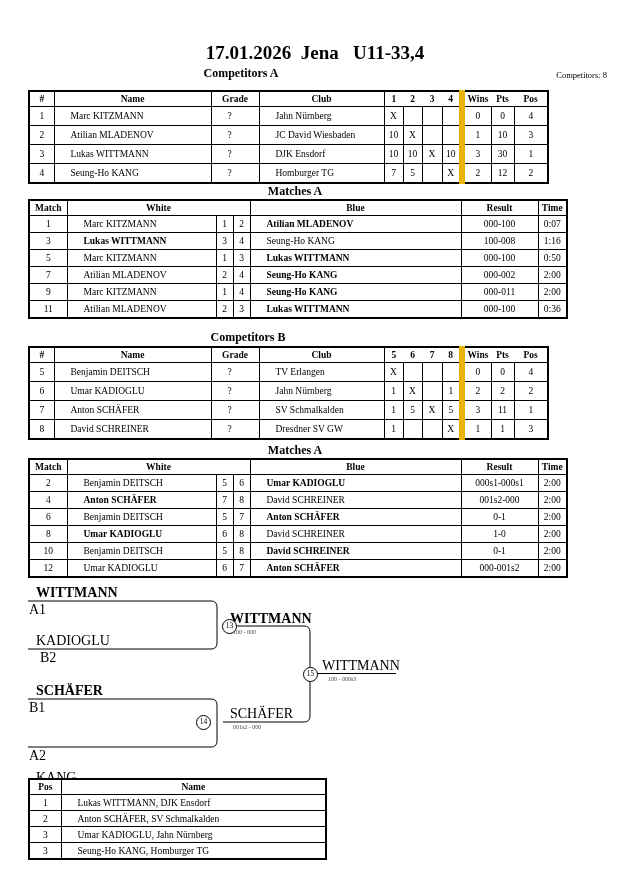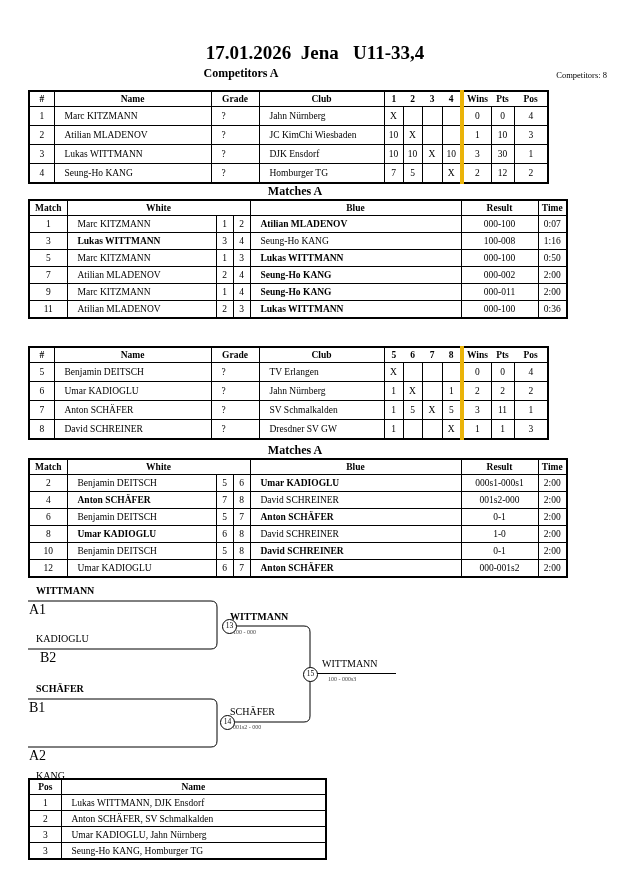--- a/index.html
+++ b/index.html
@@ -9,28 +9,28 @@
   .title{top:42px;left:0;width:630px;text-align:center;font-size:19px;font-weight:bold;white-space:pre;}
   .sec-heading{font-size:12px;font-weight:bold;text-align:center;}
   .comp-count{top:70px;right:23px;font-size:8.5px;text-align:center;}
   table{border-collapse:collapse;table-layout:fixed;background:#fff;border:2px solid #000;}
   th,td{border:1px solid #000;font-size:9.5px;padding:0 2px;overflow:hidden;white-space:nowrap;}
   th{font-weight:bold;height:14px;}
   .comp-table td{height:18px;}
   .match-table td{height:16px;}
   .res-table td{height:15px;}
   .c{text-align:center;}
-  .l{text-align:left;padding-left:10px;}
+  .l{text-align:left;padding-left:16px;}
   .b{font-weight:bold;}
-  .heavy{border-left:4px solid #eab308;}
+  .heavy{border-left:6px solid #eab308;}
   th.nv{border-left:0;border-right:0;}
   th.heavy{border-right:0;}
   
   .bracket-svg{left:0;top:0;width:630px;height:891px;pointer-events:none;}
-  .bk-name{font-size:10px;white-space:nowrap;}
+  .bk-name{font-size:14px;white-space:nowrap;}
   .bk-seed{font-size:14px;}
   .bk-score{font-size:6px;color:#444;white-space:nowrap;}
   .bk-node{width:13px;height:13px;border:1px solid #000;border-radius:50%;background:#fff;
            font-size:7.5px;line-height:12px;text-align:center;z-index:2;}
 </style>
 </head>
 <body>
 
 <div class="page">
 
@@ -78,21 +78,21 @@
           <td class="c"></td>
           <td class="c"></td>
           <td class="c heavy">0</td>
           <td class="c">0</td>
           <td class="c">4</td>
         </tr>
         <tr>
           <td class="c">2</td>
           <td class="l">Atilian MLADENOV</td>
           <td class="l">?</td>
-          <td class="l">JC KimChi Wiesbaden</td>
+          <td class="l">JC David Wiesbaden</td>
           <td class="c">10</td>
           <td class="c">X</td>
           <td class="c"></td>
           <td class="c"></td>
           <td class="c heavy">1</td>
           <td class="c">10</td>
           <td class="c">3</td>
         </tr>
         <tr>
           <td class="c">3</td>
@@ -195,20 +195,21 @@
           <td class="l">Atilian MLADENOV</td>
           <td class="c">2</td>
           <td class="c">3</td>
           <td class="l b">Lukas WITTMANN</td>
           <td class="c">000-100</td>
           <td class="c">0:36</td>
         </tr>
       </tbody>
   </table>
 
+  <div class="abs sec-heading" style="top:330px;left:0;width:496px;">Competitors B</div>
 
   <table class="abs comp-table" style="left:28px;top:346px;width:519px;">
     <colgroup>
         <col style="width:25px">
         <col style="width:157px">
         <col style="width:48px">
         <col style="width:125px">
       <col style="width:19px">
         <col style="width:19px">
         <col style="width:20px">
@@ -381,21 +382,21 @@
     <div class="abs bk-seed" style="left:40px;top:650px;">B2</div>
     <div class="abs bk-name b" style="left:36px;top:683px;">SCHÄFER</div>
     <div class="abs bk-seed" style="left:29px;top:700px;">B1</div>
     <div class="abs bk-name" style="left:36px;top:770px;">KANG</div>
     <div class="abs bk-seed" style="left:29px;top:748px;">A2</div>
 
     <div class="abs bk-node" style="left:222px;top:619px;">13</div>
     <div class="abs bk-name b" style="left:230px;top:611px;">WITTMANN</div>
     <div class="abs bk-score" style="left:233px;top:629px;">100 - 000</div>
 
-    <div class="abs bk-node" style="left:220px;top:715px;">14</div>
+    <div class="abs bk-node" style="left:196px;top:715px;">14</div>
     <div class="abs bk-name" style="left:230px;top:706px;">SCHÄFER</div>
     <div class="abs bk-score" style="left:233px;top:724px;">001s2 - 000</div>
 
     <div class="abs bk-node" style="left:303px;top:667px;">15</div>
     <div class="abs bk-name" style="left:322px;top:658px;">WITTMANN</div>
     <div class="abs bk-score" style="left:328px;top:676px;">100 - 000s3</div>
   </div>
 
 
   <table class="abs res-table" style="left:28px;top:778px;width:297px;">

